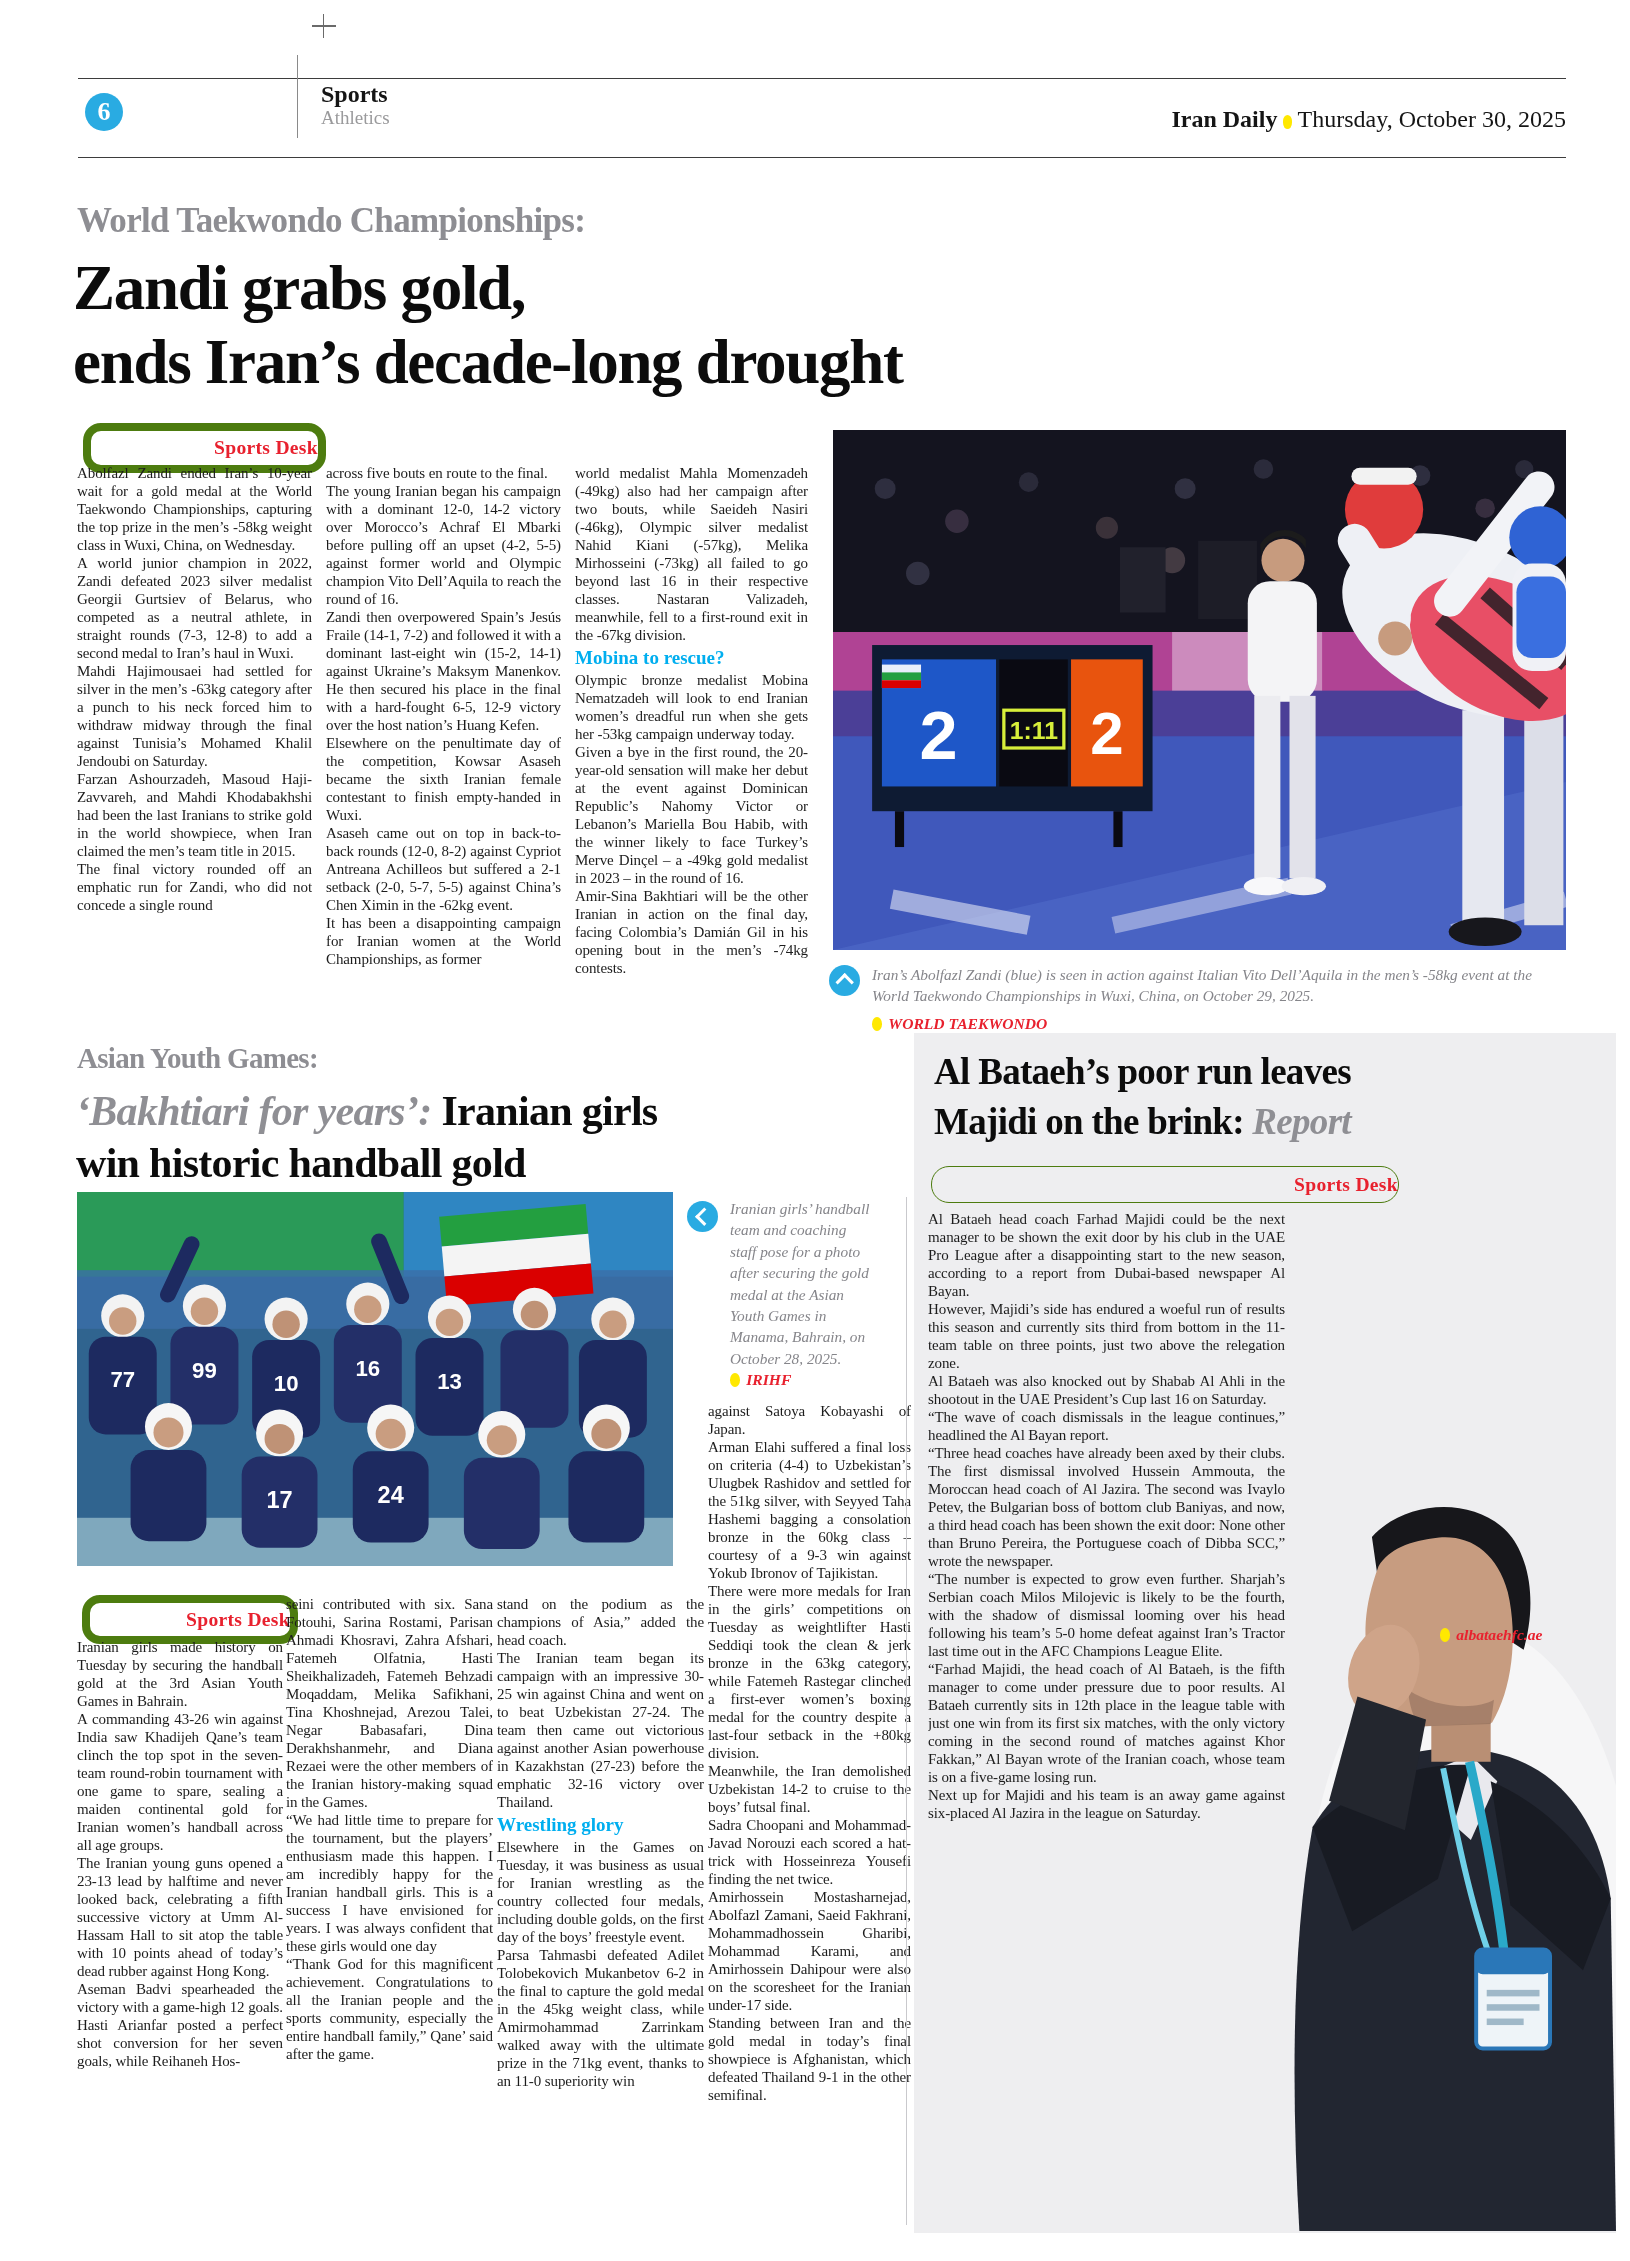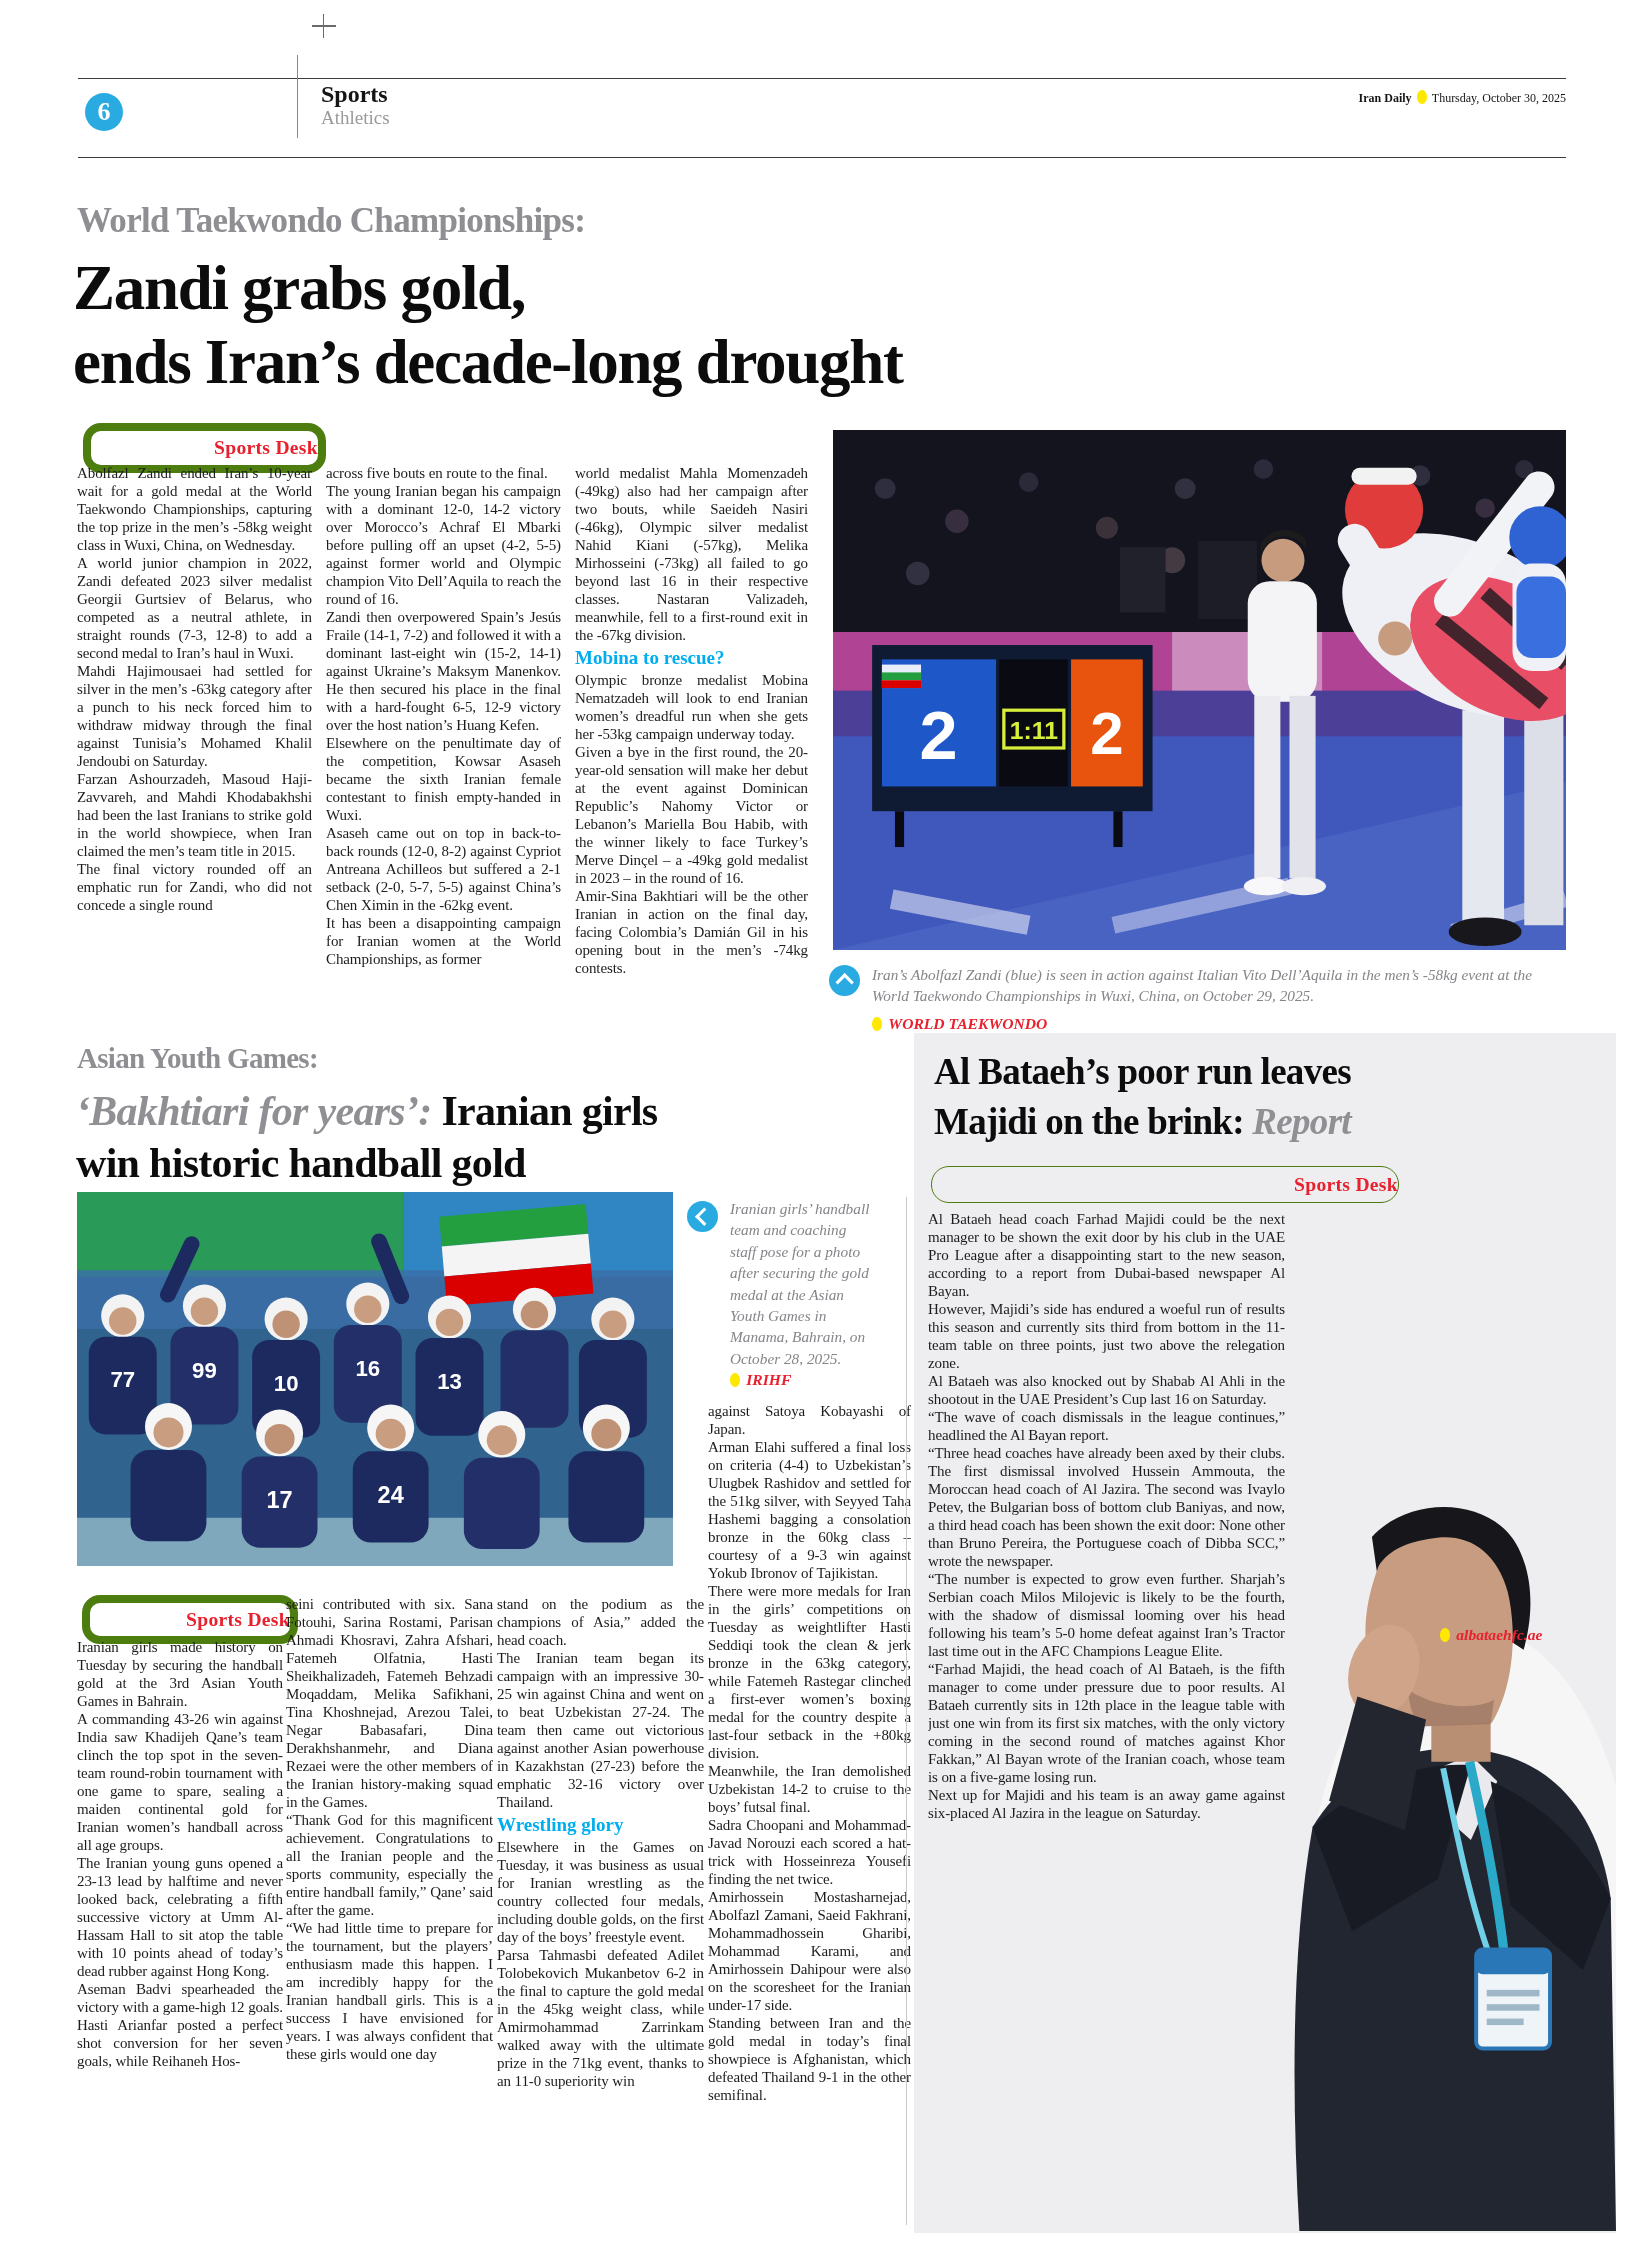--- a/index.html
+++ b/index.html
@@ -4,21 +4,21 @@
 <style>
   html,body{margin:0;padding:0;background:#d8d8d8;}
   #page{position:relative;width:1630px;height:2261px;background:#ffffff;font-family:"Liberation Serif",serif;color:#1c1c1c;overflow:hidden;}
   .abs{position:absolute;}
   
   .rule{position:absolute;background:#3d3d3d;height:1.3px;}
   .vrule{position:absolute;background:#8a8a8a;width:1.3px;}
   .pagenum{position:absolute;width:38px;height:38px;border-radius:50%;display:flex;align-items:center;justify-content:center;color:#fff;font-weight:bold;font-size:26px;}
   .section-name{font-size:24px;font-weight:bold;color:#151515;line-height:1.05;}
   .section-sub{font-size:19px;color:#9a9a9c;}
-  .masthead{position:absolute;font-size:12px;color:#151515;white-space:nowrap;}
+  .masthead{position:absolute;font-size:24px;color:#151515;white-space:nowrap;margin-top:16px;}
   .masthead b{font-weight:bold;}
   .ydot{display:inline-block;width:9.8px;height:13.7px;border-radius:50%;vertical-align:-2px;margin:0 5.2px;}
   .cross{position:absolute;width:23.5px;height:23.5px;}
   .cross::before{content:"";position:absolute;left:0;top:11px;width:23.5px;height:1.3px;background:#6a6a6a;}
   .cross::after{content:"";position:absolute;left:11px;top:0;width:1.3px;height:23.5px;background:#6a6a6a;}
   
   .kicker{position:absolute;font-weight:bold;color:#8e8e93;letter-spacing:-0.7px;}
   .h1{position:absolute;font-size:63px;font-weight:bold;color:#0c0c0c;line-height:1.16;letter-spacing:-1.3px;white-space:nowrap;}
   .h2{position:absolute;font-size:42px;font-weight:bold;color:#0c0c0c;line-height:1.2;letter-spacing:-0.7px;white-space:nowrap;}
   .h3{position:absolute;font-size:37px;font-weight:bold;color:#0c0c0c;line-height:1.32;letter-spacing:-0.7px;white-space:nowrap;margin-left:6px;}
@@ -298,22 +298,22 @@
     <span>Sports Desk</span>
   </div>
   <div class="col" style="left:77px;top:1638px;width:206px;height:619px;">
       <p>Iranian girls made history on Tuesday by securing the handball gold at the 3rd Asian Youth Games in Bahrain.</p>
       <p>A commanding 43-26 win against India saw Khadijeh Qane’s team clinch the top spot in the seven-team round-robin tournament with one game to spare, sealing a maiden continental gold for Iranian women’s handball across all age groups.</p>
       <p>The Iranian young guns opened a 23-13 lead by halftime and never looked back, celebrating a fifth successive victory at Umm Al-Hassam Hall to sit atop the table with 10 points ahead of today’s dead rubber against Hong Kong.</p>
       <p>Aseman Badvi spearheaded the victory with a game-high 12 goals. Hasti Arianfar posted a perfect shot conversion for her seven goals, while Reihaneh Hos-</p>
     </div>
   <div class="col" style="left:286px;top:1595px;width:207px;height:662px;">
       <p>seini contributed with six. Sana Fotouhi, Sarina Rostami, Parisan Ahmadi Khosravi, Zahra Afshari, Fatemeh Olfatnia, Hasti Sheikhalizadeh, Fatemeh Behzadi Moqaddam, Melika Safikhani, Tina Khoshnejad, Arezou Talei, Negar Babasafari, Dina Derakhshanmehr, and Diana Rezaei were the other members of the Iranian history-making squad in the Games.</p>
+      <p>“We had little time to prepare for the tournament, but the players’ enthusiasm made this happen. I am incredibly happy for the Iranian handball girls. This is a success I have envisioned for years. I was always confident that these girls would one day</p>
       <p>“Thank God for this magnificent achievement. Congratulations to all the Iranian people and the sports community, especially the entire handball family,” Qane’ said after the game.</p>
-      <p>“We had little time to prepare for the tournament, but the players’ enthusiasm made this happen. I am incredibly happy for the Iranian handball girls. This is a success I have envisioned for years. I was always confident that these girls would one day</p>
     </div>
   <div class="col" style="left:497px;top:1595px;width:207px;height:662px;">
     <div>
         <p>stand on the podium as the champions of Asia,” added the head coach.</p>
         <p>The Iranian team began its campaign with an impressive 30-25 win against China and went on to beat Uzbekistan 27-24. The team then came out victorious against another Asian powerhouse in Kazakhstan (27-23) before the emphatic 32-16 victory over Thailand.</p>
       </div>
     <div class="subhead">Wrestling glory</div>
     <div>
         <p>Elsewhere in the Games on Tuesday, it was business as usual for Iranian wrestling as the country collected four medals, including double golds, on the first day of the boys’ freestyle event.</p>
         <p>Parsa Tahmasbi defeated Adilet Tolobekovich Mukanbetov 6-2 in the final to capture the gold medal in the 45kg weight class, while Amirmohammad Zarrinkam walked away with the ultimate prize in the 71kg event, thanks to an 11-0 superiority win</p>

